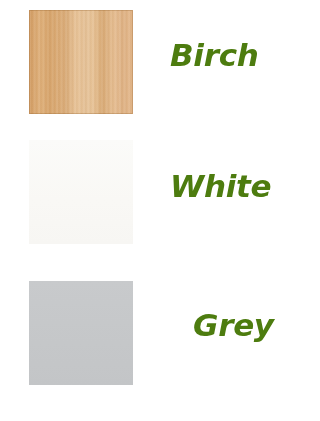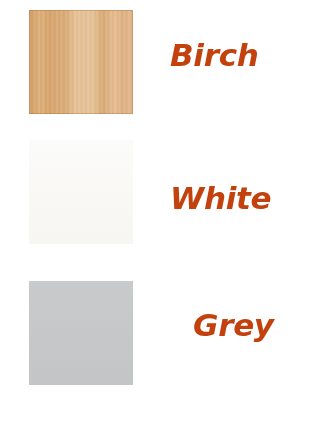--- a/index.html
+++ b/index.html
@@ -82,37 +82,37 @@
 
   .swatch-label {
     position: absolute;
     left: 170px;
     font-family: "DejaVu Sans", sans-serif;
     font-style: italic;
     font-weight: bold;
     font-size: 31px;
     line-height: 1;
     letter-spacing: -0.3px;
-    color: #c2410c;
+    color: #4d7c0f;
     white-space: nowrap;
   }
 </style>
 </head>
 <body>
 
 <div class="swatch-list">
 
   <div class="swatch-row" style="top:10px; height:104px;">
     <div class="swatch-chip chip-birch" style="top:0px;"></div>
     <div class="swatch-label" style="top:30px;">Birch</div>
   </div>
 
   <div class="swatch-row" style="top:140px; height:104px;">
     <div class="swatch-chip chip-white" style="top:0px;"></div>
-    <div class="swatch-label" style="top:31px;margin-top:12px;">White</div>
+    <div class="swatch-label" style="top:31px;">White</div>
   </div>
 
   <div class="swatch-row" style="top:281px; height:104px;">
     <div class="swatch-chip chip-grey" style="top:0px;"></div>
     <div class="swatch-label" style="top:29px;margin-left:23px;">Grey</div>
   </div>
 
 </div>
 
 </body></html>

